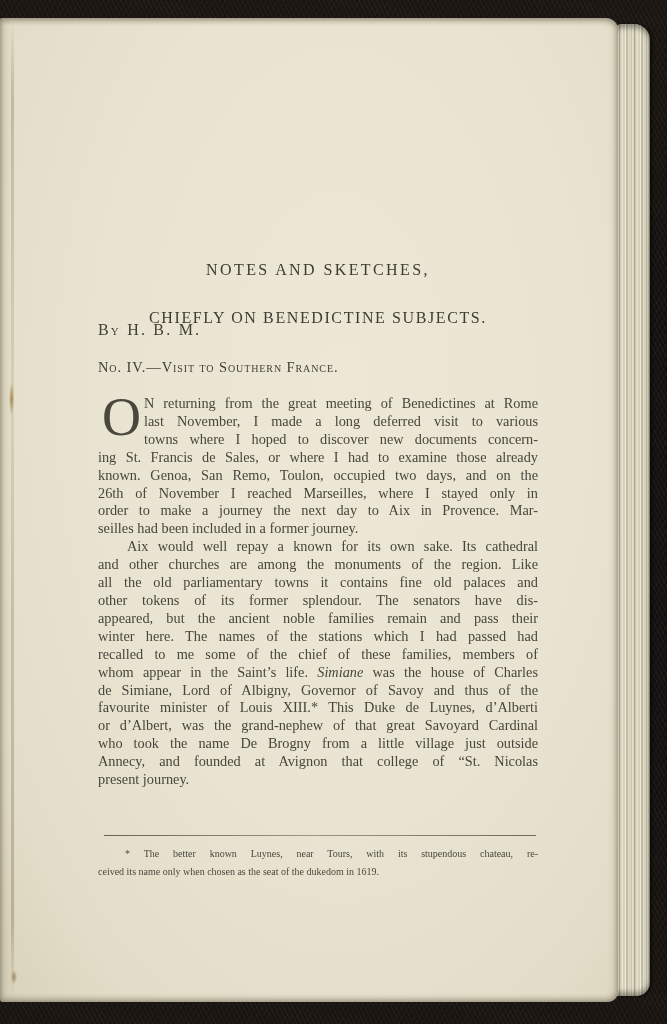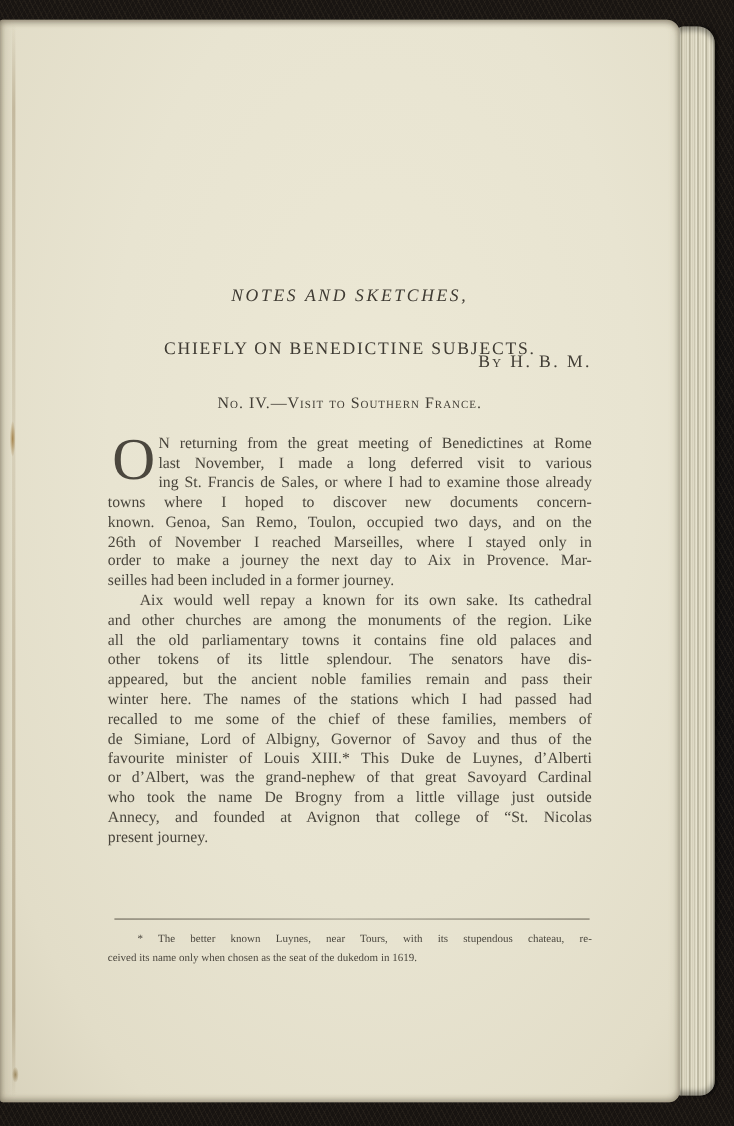--- a/index.html
+++ b/index.html
@@ -47,28 +47,28 @@
   }
   .speck{
     position:absolute;left:11px;top:952px;width:6px;height:14px;border-radius:50%;
     background:radial-gradient(ellipse, rgba(120,92,40,0.6) 0%, rgba(120,92,40,0) 75%);
   }
   .textcol{position:absolute;left:98px;top:0;width:440px;height:100%;color:#49453c;}
   .title{
     position:absolute;width:100%;text-align:center;color:#3f3b33;
     font-size:16px;line-height:19px;white-space:nowrap;
   }
-  .title1{top:242px;letter-spacing:2.4px;font-style:italic;}
+  .title1{top:242px;letter-spacing:2.4px;}
   .title2{top:266px;letter-spacing:1.6px;margin-top:24px;}
   .byline{
-    position:absolute;top:303px;width:100%;text-align:right;color:#423e36;
+    position:absolute;top:303px;width:100%;text-align:left;color:#423e36;
     font-variant:small-caps;font-size:16px;letter-spacing:2.2px;white-space:nowrap;
   }
   .heading{
-    position:absolute;top:341px;width:100%;text-align:center;color:#423e36;
+    position:absolute;top:341px;width:100%;text-align:left;color:#423e36;
     font-variant:small-caps;font-size:14.5px;letter-spacing:0.9px;white-space:nowrap;
   }
   .bodytext{position:absolute;top:377px;left:0;width:440px;font-size:14.3px;line-height:17.9px;}
   .bl{text-align:justify;}
   .j{text-align-last:justify;}
   .ind{text-indent:29px;}
   .it{font-style:italic;}
   .dropcap{
     float:left;width:37px;height:41px;margin:2px 5px 0 4px;
     font-size:54px;line-height:41px;color:#4b473e;text-align:center;
@@ -96,35 +96,36 @@
     <div class="title title1">NOTES AND SKETCHES,</div>
     <div class="title title2">CHIEFLY ON BENEDICTINE SUBJECTS.</div>
     <div class="byline">By H. B. M.</div>
     <div class="heading">No. IV.—Visit to Southern France.</div>
 
     <div class="bodytext">
       <div>
         <div class="dropcap">O</div>
         <div class="bl j">N returning from the great meeting of Benedictines at Rome</div>
         <div class="bl j">last November, I made a long deferred visit to various</div>
+        <div class="bl j">towns where I hoped to discover new documents concern-</div>
         <div class="bl j">ing St. Francis de Sales, or where I had to examine those already</div>
-        <div class="bl j">towns where I hoped to discover new documents concern-</div>
         <div class="bl j">known. Genoa, San Remo, Toulon, occupied two days, and on the</div>
         <div class="bl j">26th of November I reached Marseilles, where I stayed only in</div>
         <div class="bl j">order to make a journey the next day to Aix in Provence. Mar-</div>
         <div class="bl">seilles had been included in a former journey.</div>
       </div>
       <div>
         <div class="bl j ind">Aix would well repay a known for its own sake. Its cathedral</div>
         <div class="bl j">and other churches are among the monuments of the region. Like</div>
         <div class="bl j">all the old parliamentary towns it contains fine old palaces and</div>
-        <div class="bl j">other tokens of its little splendour. The senators have dis-</div>
+        <div class="bl j">other tokens of its former splendour. The senators have dis-</div>
         <div class="bl j">appeared, but the ancient noble families remain and pass their</div>
         <div class="bl j">winter here. The names of the stations which I had passed had</div>
         <div class="bl j">recalled to me some of the chief of these families, members of</div>
+        <div class="bl j"><span>whom appear in the Saint’s life. </span><span class="it">Simiane</span><span> was the house of Charles</span></div>
         <div class="bl j">de Simiane, Lord of Albigny, Governor of Savoy and thus of the</div>
         <div class="bl j">favourite minister of Louis XIII.* This Duke de Luynes, d’Alberti</div>
         <div class="bl j">or d’Albert, was the grand-nephew of that great Savoyard Cardinal</div>
         <div class="bl j">who took the name De Brogny from a little village just outside</div>
         <div class="bl j">Annecy, and founded at Avignon that college of “St. Nicolas</div>
         <div class="bl">present journey.</div>
       </div>
     </div>
 
     <div class="rule"></div>

